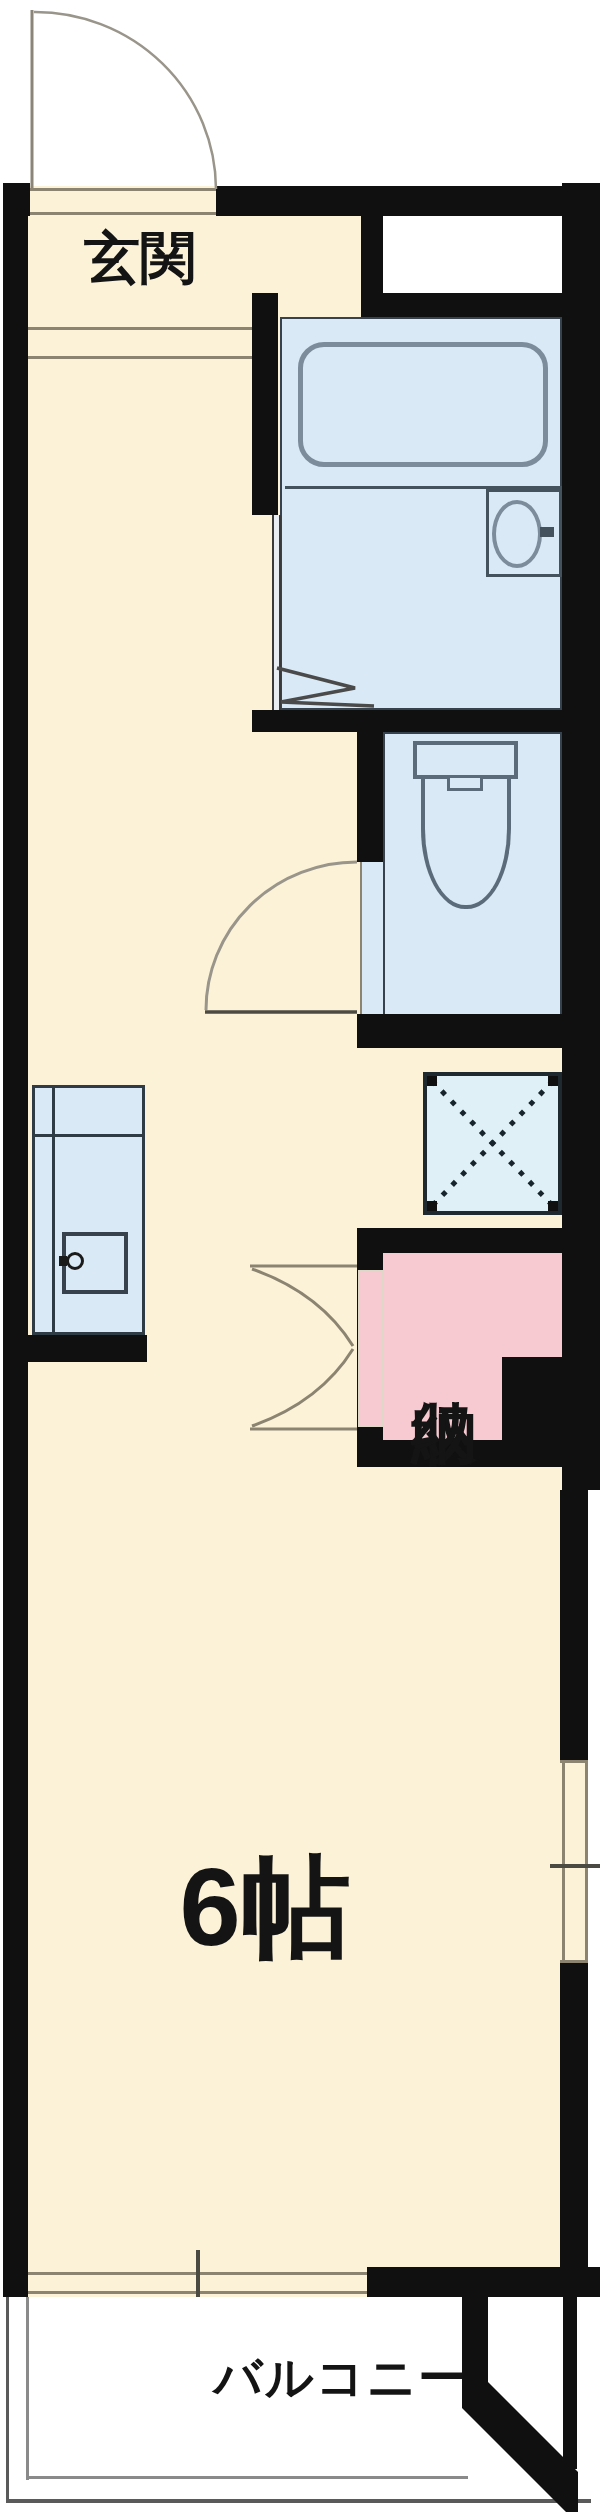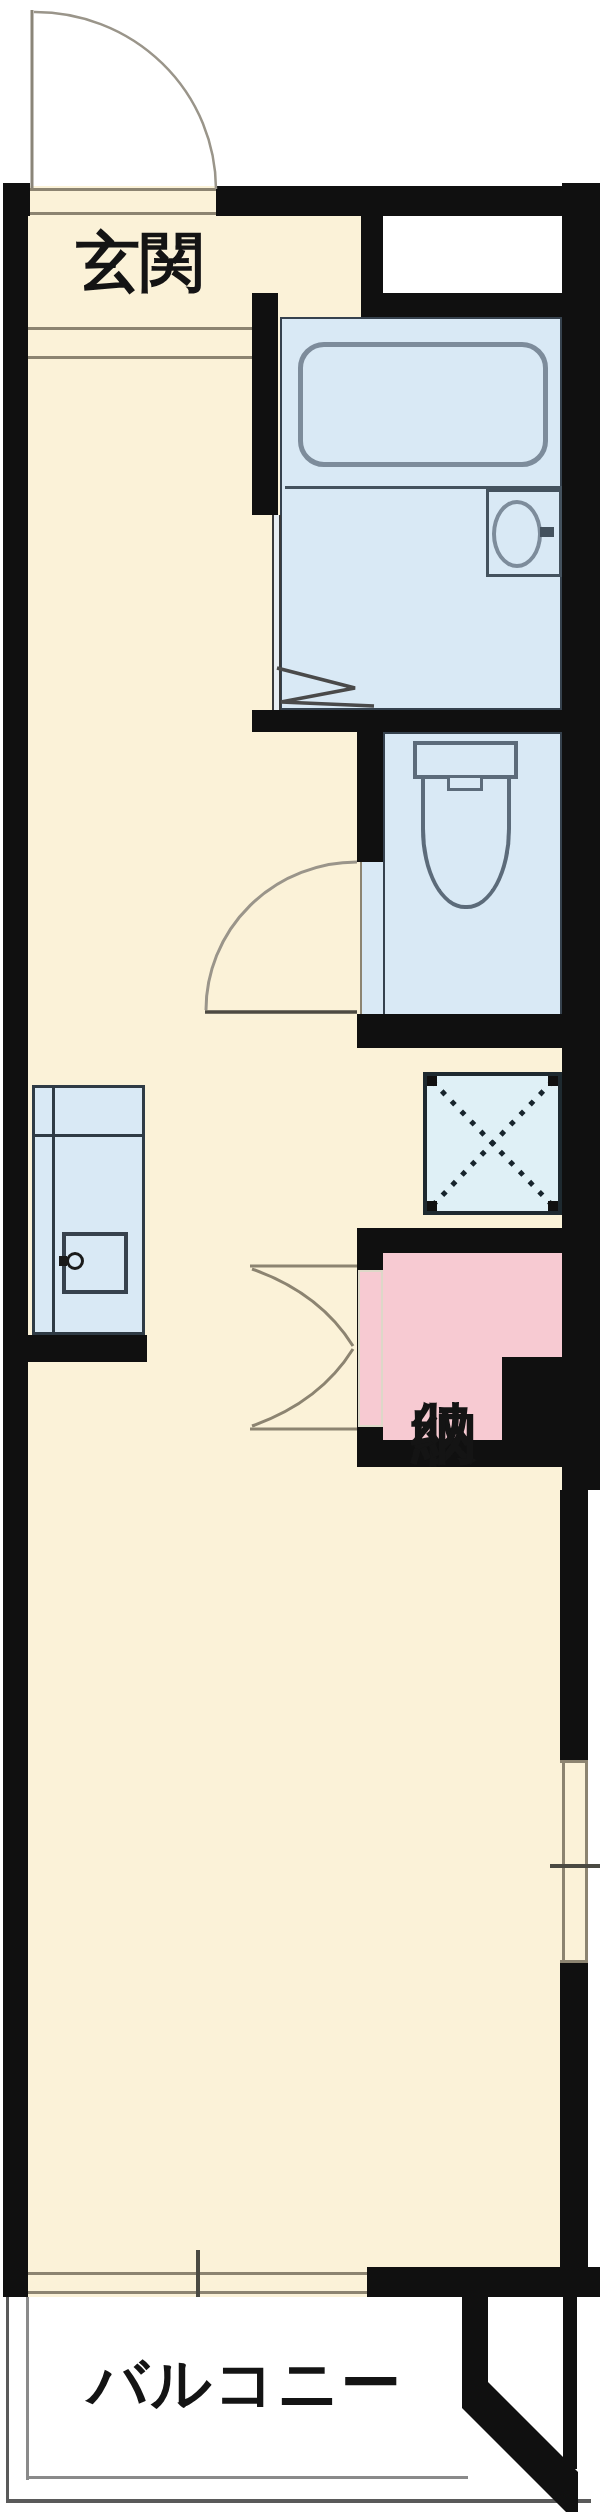--- a/index.html
+++ b/index.html
@@ -106,17 +106,18 @@
     <rect x="548" y="1076" width="10" height="10" fill="#101010"></rect>
     <rect x="427" y="1201" width="10" height="10" fill="#101010"></rect>
     <rect x="548" y="1201" width="10" height="10" fill="#101010"></rect>
     <line x1="250" y1="1266" x2="357" y2="1266" stroke="#8C8471" stroke-width="3"></line>
     <line x1="250" y1="1429" x2="357" y2="1429" stroke="#8C8471" stroke-width="3"></line>
     <path d="M252 1269 Q320 1293 353 1346" stroke="#8C8471" stroke-width="3" fill="none"></path>
     <path d="M252 1426 Q320 1402 353 1349" stroke="#8C8471" stroke-width="3" fill="none"></path>
     <polygon points="462,2382 488,2382 578,2472 578,2512 566,2512 462,2408" fill="#101010"></polygon>
   </svg>
 
-  <div class="lbl" style="left:40px;top:228px;width:200px;font-size:64px;">玄関</div>
+  <div class="lbl" style="left:40px;top:228px;width:200px;font-size:56px;">玄関</div>
   <div class="lbl vtext" style="left:404px;top:1264px;width:74px;height:168px;font-size:66px;">収納</div>
-  <div class="lbl" style="left:30px;top:2352px;width:430px;font-size:60px;letter-spacing:2px;">バルコニー</div>
+  <div class="lbl" style="left:85px;top:1848px;width:360px;font-size:110px;">6帖</div>
+  <div class="lbl" style="left:38px;top:2352px;width:430px;font-size:48px;letter-spacing:2px;text-align:right;">バルコニー</div>
 
 </div>
 
 </body></html>

